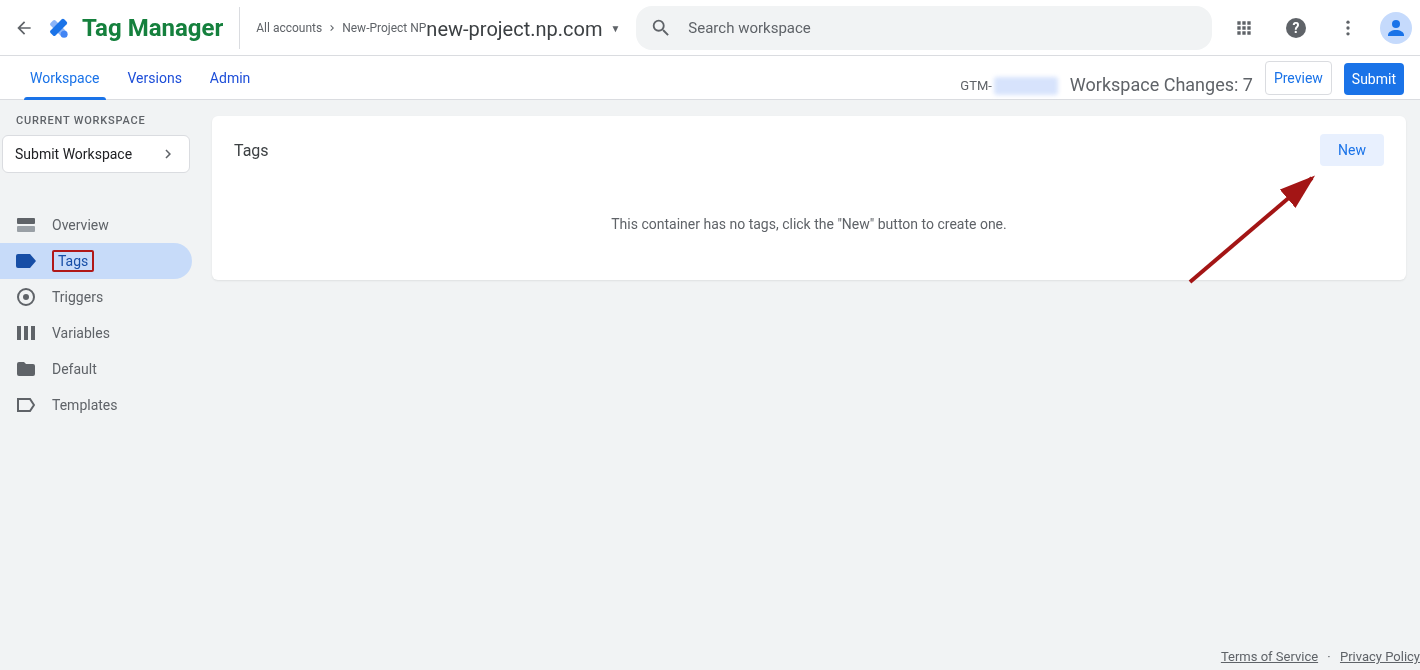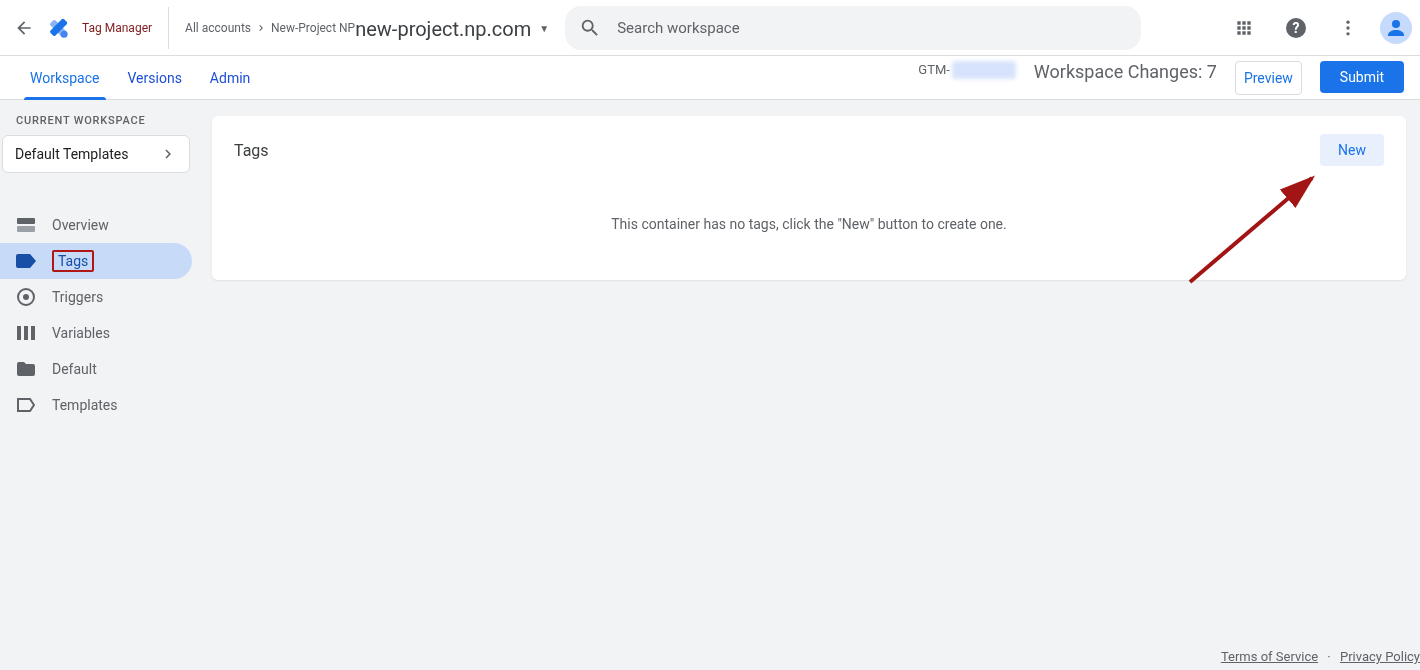--- a/index.html
+++ b/index.html
@@ -2,44 +2,44 @@
 <html><head>
 <meta charset="utf-8">
 <style>
 * { margin: 0; padding: 0; box-sizing: border-box; font-family: 'Google Sans', Roboto, Arial, sans-serif; }
 body { background: #f1f3f4; width: 1420px; height: 670px; overflow: hidden; position: relative; }
 
 .top-bar { background: #fff; height: 56px; display: flex; align-items: center; padding: 0 8px; border-bottom: 1px solid #dadce0; }
 .back-btn { width: 32px; height: 32px; display: flex; align-items: center; justify-content: center; cursor: pointer; }
 .logo-area { display: flex; align-items: center; margin-left: 4px; }
 .logo-icon { width: 28px; height: 28px; margin-right: 10px; }
-.app-name { font-size: 12px; color: #7f1d1d; font-weight: 400; }
+.app-name { font-size: 24px; color: #15803d; font-weight: 700; }
 .divider-v { width: 1px; height: 42px; background: #dadce0; margin: 0 16px; }
 .breadcrumb-area { display: flex; flex-direction: row; }
 .breadcrumb-top { font-size: 12px; color: #5f6368; display: flex; align-items: center; gap: 4px; }
 .container-name { font-size: 20px; color: #3c4043; margin-top: 2px; display: flex; align-items: center; }
 .dropdown-tri { margin-left: 8px; color: #5f6368; font-size: 10px; }
 .search-box { margin-left: 16px; background: #f1f3f4; border-radius: 16px; height: 44px; width: 576px; display: flex; align-items: center; padding: 0 14px; }
 .search-icon-svg { color: #5f6368; margin-right: 16px; }
 .search-placeholder { color: #5f6368; font-size: 15px; }
 .top-right { margin-left: auto; display: flex; align-items: center; gap: 12px; }
 .icon-btn { width: 40px; height: 40px; display: flex; align-items: center; justify-content: center; cursor: pointer; color: #5f6368; }
 .avatar { width: 32px; height: 32px; border-radius: 50%; background: #c5dafc; display: flex; align-items: center; justify-content: center; }
 .avatar-inner { width: 24px; height: 24px; color: #1a73e8; }
 
 .sub-bar { background: #fff; height: 44px; display: flex; align-items: center; padding: 0 16px; border-bottom: 1px solid #dadce0; }
 .tab { font-size: 14px; color: #1d4ed8; padding: 0 14px; height: 44px; display: flex; align-items: center; cursor: pointer; position: relative; }
 .tab.active { color: #1a73e8; }
 .tab.active::after { content: ''; position: absolute; bottom: 0; left: 8px; right: 8px; height: 3px; background: #1a73e8; border-radius: 3px 3px 0 0; }
-.sub-right { margin-left: auto; display: flex; align-items: flex-start; gap: 18px; }
+.sub-right { margin-left: auto; display: flex; align-items: flex-end; gap: 12px; }
 .gtm-id { font-size: 13px; color: #5f6368; display: flex; align-items: center; }
 .gtm-blur { display: inline-block; width: 64px; height: 18px; background: #d7e3fc; border-radius: 3px; margin-left: 2px; filter: blur(2px); }
 .changes-txt { font-size: 18px; color: #5f6368; }
 .preview-btn { font-size: 14px; color: #1a73e8; background: #fff; border: 1px solid #dadce0; border-radius: 4px; padding: 8px 8px; cursor: pointer; }
-.submit-btn { font-size: 14px; color: #fff; background: #1a73e8; border-radius: 4px; padding: 8px 20px; cursor: pointer; border: none; }
+.submit-btn { font-size: 14px; color: #fff; background: #1a73e8; border-radius: 4px; padding: 8px 8px; cursor: pointer; border: none; }
 
 .layout { display: flex; height: calc(100% - 100px); }
 .sidebar { width: 200px; padding-top: 14px; }
 .ws-label { font-size: 11px; color: #5f6368; letter-spacing: 0.8px; padding-left: 16px; margin-bottom: 8px; font-weight: 500; }
 .ws-selector { margin: 0 4px 0 2px; background: #fff; border: 1px solid #dadce0; border-radius: 6px; height: 38px; display: flex; align-items: center; padding: 0 12px; cursor: pointer; justify-content: space-between; width: 188px; }
 .ws-name { font-size: 14px; color: #202124; }
 .nav-list { margin-top: 34px; }
 .nav-item { display: flex; align-items: center; height: 36px; padding-left: 16px; cursor: pointer; font-size: 14px; color: #5f6368; border-radius: 0 18px 18px 0; margin-right: 8px; }
 .nav-item.active { background: #c7dbf9; color: #174ea6; }
 .nav-icon { width: 20px; display: flex; justify-content: center; margin-right: 16px; }
@@ -144,21 +144,21 @@
     </div>
     <button class="preview-btn">Preview</button>
     <button class="submit-btn">Submit</button>
   </div>
 </div>
 
 <div class="layout">
   <div class="sidebar">
     <div class="ws-label">CURRENT WORKSPACE</div>
     <div class="ws-selector">
-      <span class="ws-name">Default Templates</span>
+      <span class="ws-name">Submit Workspace</span>
       <svg width="18" height="18" viewBox="0 0 24 24">
           <path fill="#5f6368" d="M10 6L8.59 7.41 13.17 12l-4.58 4.59L10 18l6-6z"></path>
         </svg>
     </div>
     <div class="nav-list">
       <div class="nav-item">
         <span class="nav-icon">
             <svg width="18" height="14" viewBox="0 0 18 14">
               <rect width="18" height="6" rx="1" fill="#5f6368"></rect>
               <rect y="8" width="18" height="6" rx="1" fill="#9aa0a6"></rect>

